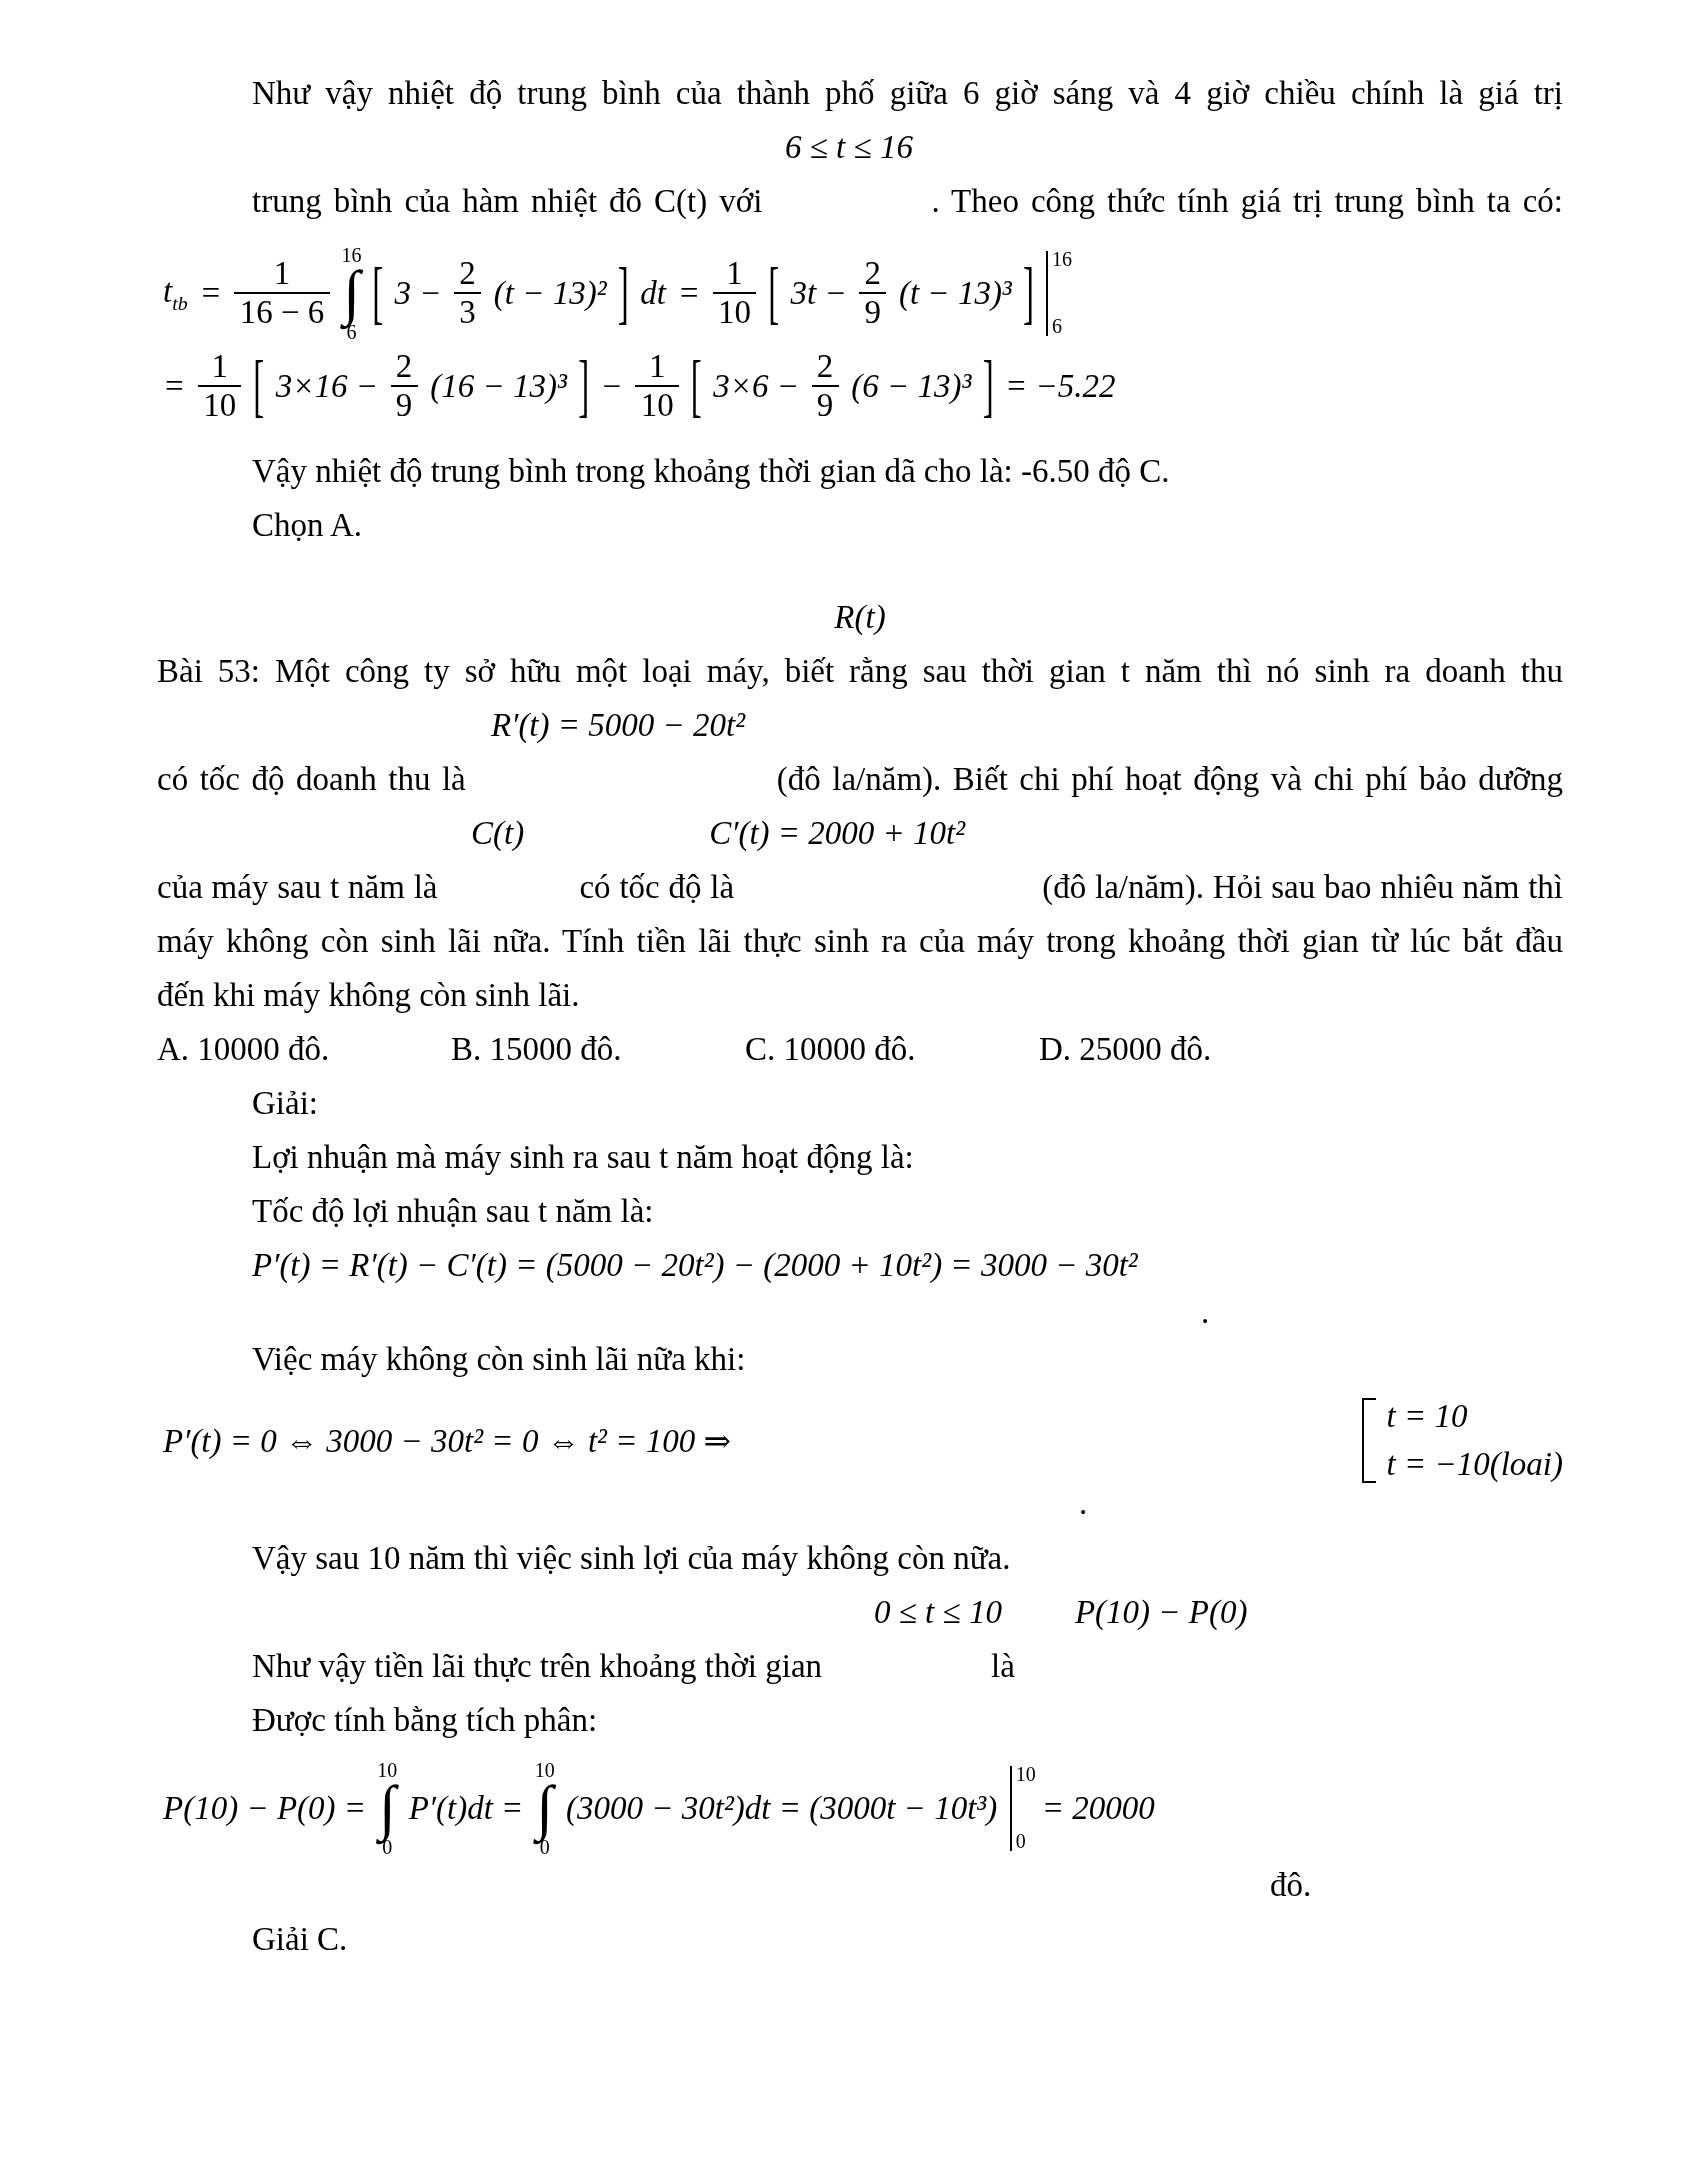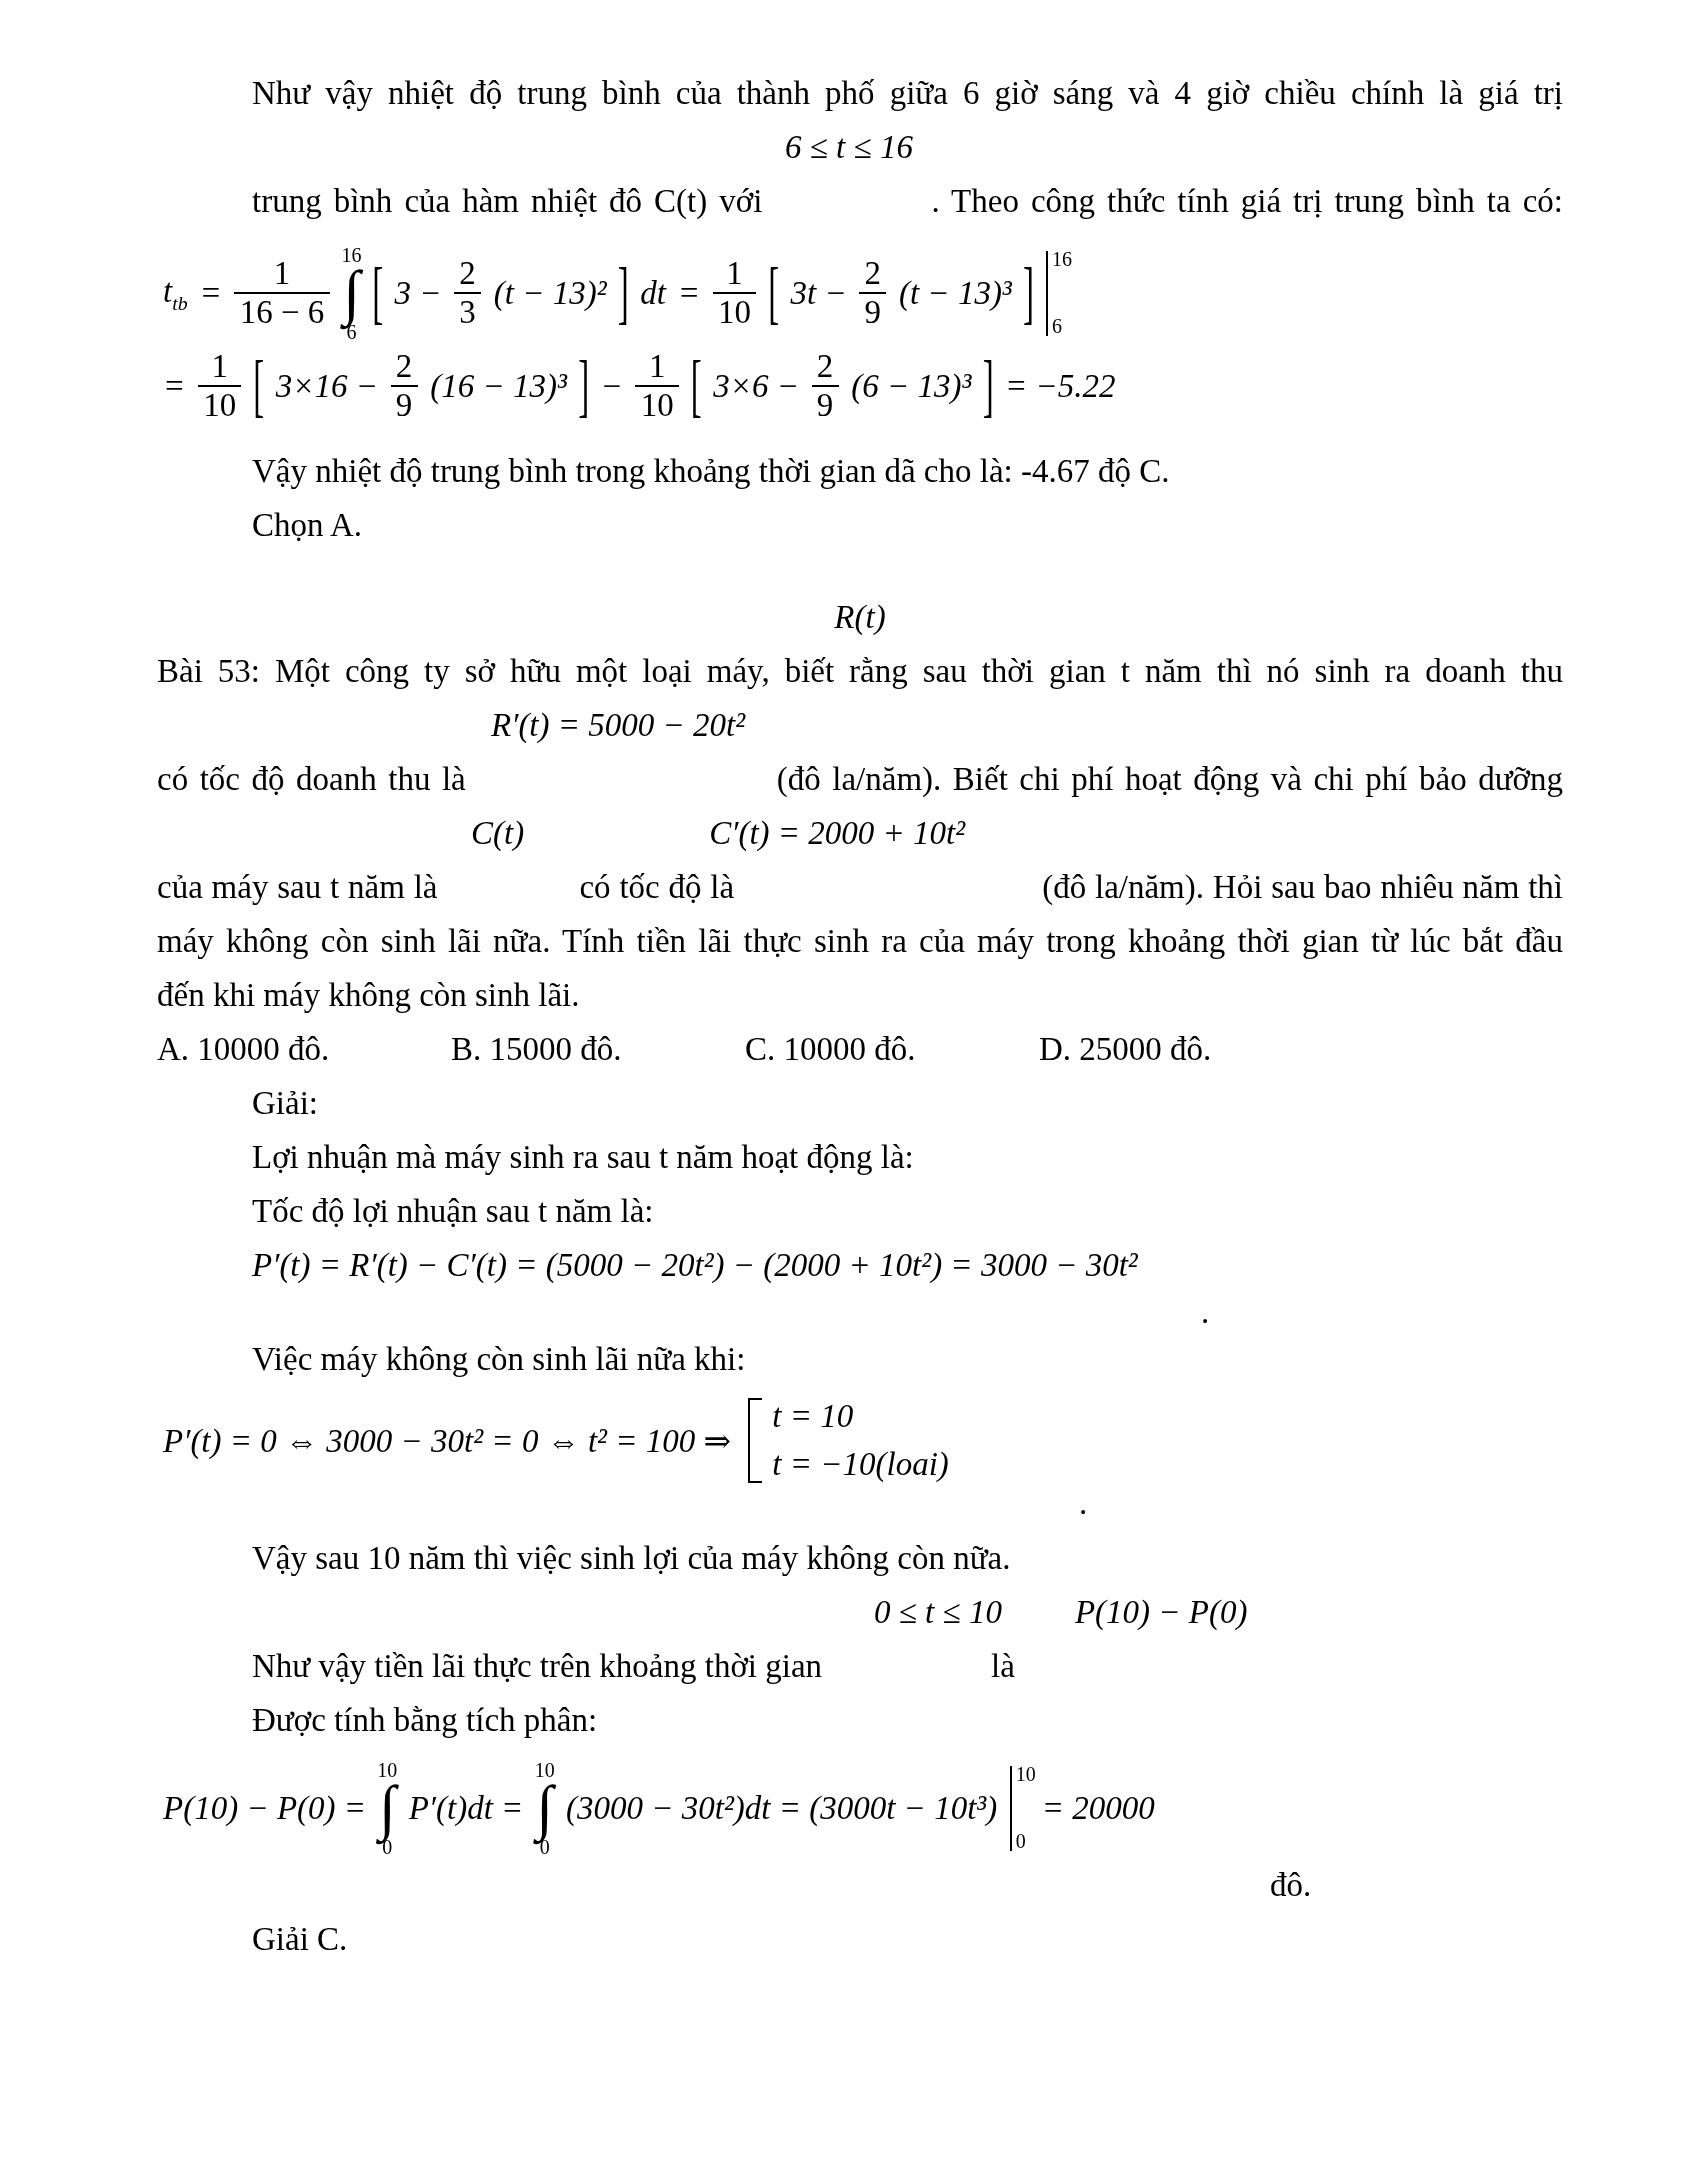--- a/index.html
+++ b/index.html
@@ -115,21 +115,21 @@
     <span class="run">3×6 −</span>
     <span class="mfrac">
         <span class="num">2</span>
         <span class="den">9</span>
       </span>
     <span class="run">(6 − 13)³</span>
     <span class="bb">]</span>
     <span class="run">= −5.22</span>
   </div>
 
-  <div class="line indent" style="margin-top:20px;">Vậy nhiệt độ trung bình trong khoảng thời gian dã cho là: -4.67 độ C.</div>
+  <div class="line indent" style="margin-top:20px;">Vậy nhiệt độ trung bình trong khoảng thời gian dã cho là: -6.50 độ C.</div>
   <div class="line indent">Chọn A.</div>
 
   <div class="line right math" style="margin-top:38px;">
     <span>R(t)</span>
   </div>
 
   <div class="line jline">Bài 53: Một công ty sở hữu một loại máy, biết rằng sau thời gian t năm thì nó sinh ra doanh thu</div>
 
   <div class="line math" style="padding-left:334px;">
     <span>R′(t) = 5000 − 20t²</span>
@@ -156,21 +156,21 @@
 
   <div class="line indent">Giải:</div>
   <div class="line indent">Lợi nhuận mà máy sinh ra sau t năm hoạt động là:</div>
 
   <div class="line indent">Tốc độ lợi nhuận sau t năm là:</div>
   <div class="line indent math">P′(t) = R′(t) − C′(t) = (5000 − 20t²) − (2000 + 10t²) = 3000 − 30t²</div>
   <div class="line dotline" style="padding-left:1044px;">.</div>
 
   <div class="line indent">Việc máy không còn sinh lãi nữa khi:</div>
 
-  <div class="mrow indent" style="margin:12px 0 0;">
+  <div class="mrow indent" style="margin:12px 0 0;justify-content:space-between;">
     <span class="run">P′(t) = 0 ⇔ 3000 − 30t² = 0 ⇔ t² = 100 ⇒</span>
     <span class="cases">
       <span class="cbr"></span>
       <span class="crows">
         <span>t = 10</span>
         <span>t = −10(loai)</span>
       </span>
     </span>
   </div>
   <div class="line dotline" style="padding-left:922px;">.</div>

